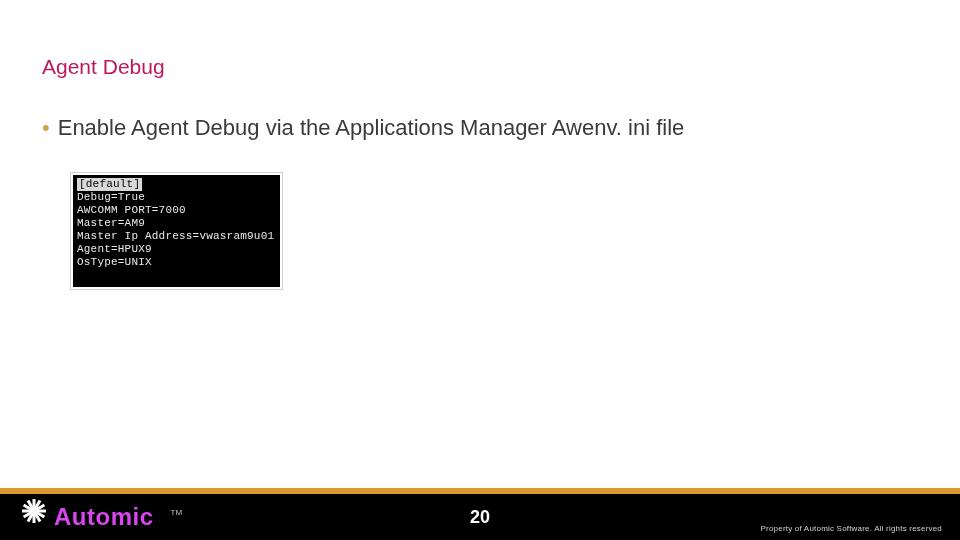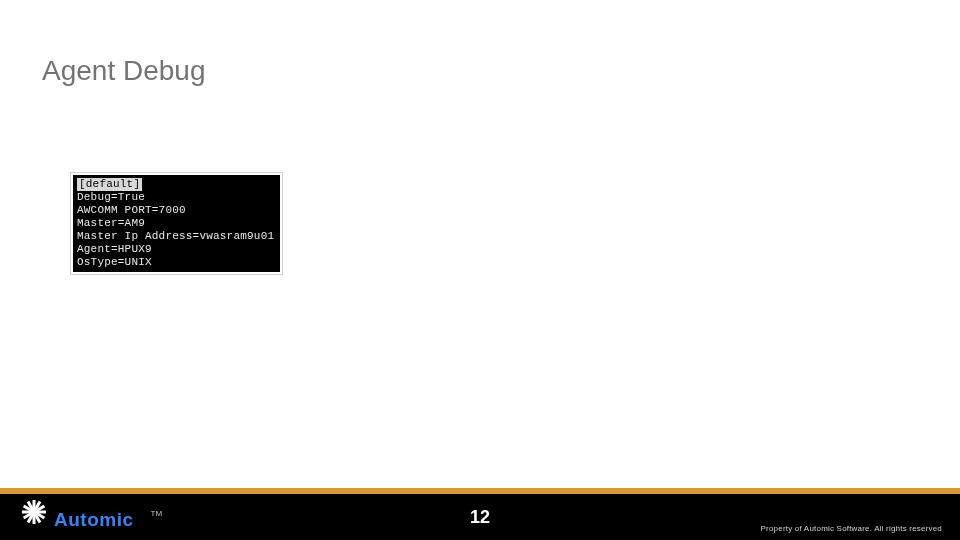--- a/index.html
+++ b/index.html
@@ -1,54 +1,57 @@
 <!DOCTYPE html>
 <html><head>
 <meta charset="utf-8">
 <style>
   * { margin: 0; padding: 0; box-sizing: border-box; }
   html, body { width: 960px; height: 540px; font-family: Arial, Helvetica, sans-serif; background: #fff; overflow: hidden; }
   .slide { position: relative; width: 960px; height: 540px; }
-  .title { position: absolute; top: 55px; left: 42px; font-size: 28px; color: #737373; font-weight: 400; }
+  .title { position: absolute; top: 55px; left: 42px; font-size: 21px; color: #be185d; font-weight: 400; }
   .bullet-row { position: absolute; top: 115px; left: 42px; font-size: 22px; color: #3a3a3a; }
   .bullet-dot { color: #cfa14a; margin-right: 8px; }
   .terminal-wrap { position: absolute; top: 172px; left: 70px; border: 1px solid #d0d0d0; background: #fff; padding: 2px; }
   .terminal {
     background: #000;
     color: #e8e8e8;
     font-family: "Courier New", monospace;
     font-size: 11px;
     line-height: 13px;
-    padding: 3px 6px 3px 4px;
+    padding: 3px 6px 18px 4px;
     white-space: pre;
     letter-spacing: 0.2px;
   }
   .terminal .hdr { background: #d8d8d8; color: #000; display: inline-block; padding: 0 2px; margin-bottom: 0; }
   .accent-bar { position: absolute; left: 0; right: 0; bottom: 46px; height: 6px; background: #d99a2b; }
   .footer { position: absolute; left: 0; right: 0; bottom: 0; height: 46px; background: #000; color: #fff; }
   .logo { position: absolute; left: 20px; bottom: 9px; display: flex; align-items: baseline; }
-  .logo-text { font-size: 19px; font-weight: 700; letter-spacing: 0.5px; color: #3b82f6; font-family: Arial, sans-serif; }
+  .logo-text { font-size: 24px; font-weight: 700; letter-spacing: 0.5px; color: #d946ef; font-family: Arial, sans-serif; }
   .logo-tm { font-size: 8px; color: #c0c0c0; margin-left: 17px; vertical-align: top; position: relative; top: -10px; }
   .page-num { position: absolute; left: 50%; transform: translateX(-50%); bottom: 12px; font-size: 18px; font-weight: 700; color: #fff; }
   .copyright { position: absolute; right: 18px; bottom: 7px; font-size: 8px; color: #d0d0d0; letter-spacing: 0.2px; }
   .logo-burst {
     width: 28px; height: 28px; position: relative; margin-right: 6px; display: inline-block;
   }
   .logo-burst span {
     position: absolute; left: 50%; top: 50%; width: 3px; height: 12px; background: #fff;
     transform-origin: 50% 100%;
   }
 </style>
 </head>
 <body>
 
 <div class="slide">
 
   <div class="title">Agent Debug</div>
 
+  <div class="bullet-row">
+    <span class="bullet-dot">•</span><span>Enable Agent Debug via the Applications Manager Awenv. ini file</span>
+  </div>
 
   <div class="terminal-wrap">
     <div class="terminal"><span class="hdr">[default]</span>
 <span>Debug=True</span>
 <span>AWCOMM PORT=7000</span>
 <span>Master=AM9</span>
 <span>Master Ip Address=vwasram9u01</span>
 <span>Agent=HPUX9</span>
 <span>OsType=UNIX</span></div>
   </div>
@@ -67,17 +70,17 @@
         <span style="transform: translate(-50%,-100%) rotate(180deg);"></span>
         <span style="transform: translate(-50%,-100%) rotate(210deg);"></span>
         <span style="transform: translate(-50%,-100%) rotate(240deg);"></span>
         <span style="transform: translate(-50%,-100%) rotate(270deg);"></span>
         <span style="transform: translate(-50%,-100%) rotate(300deg);"></span>
         <span style="transform: translate(-50%,-100%) rotate(330deg);"></span>
       </span>
       <span class="logo-text">Automic</span>
       <span class="logo-tm">TM</span>
     </div>
-    <div class="page-num">12</div>
+    <div class="page-num">20</div>
     <div class="copyright">Property of Automic Software. All rights reserved</div>
   </div>
 
 </div>
 
 </body></html>

